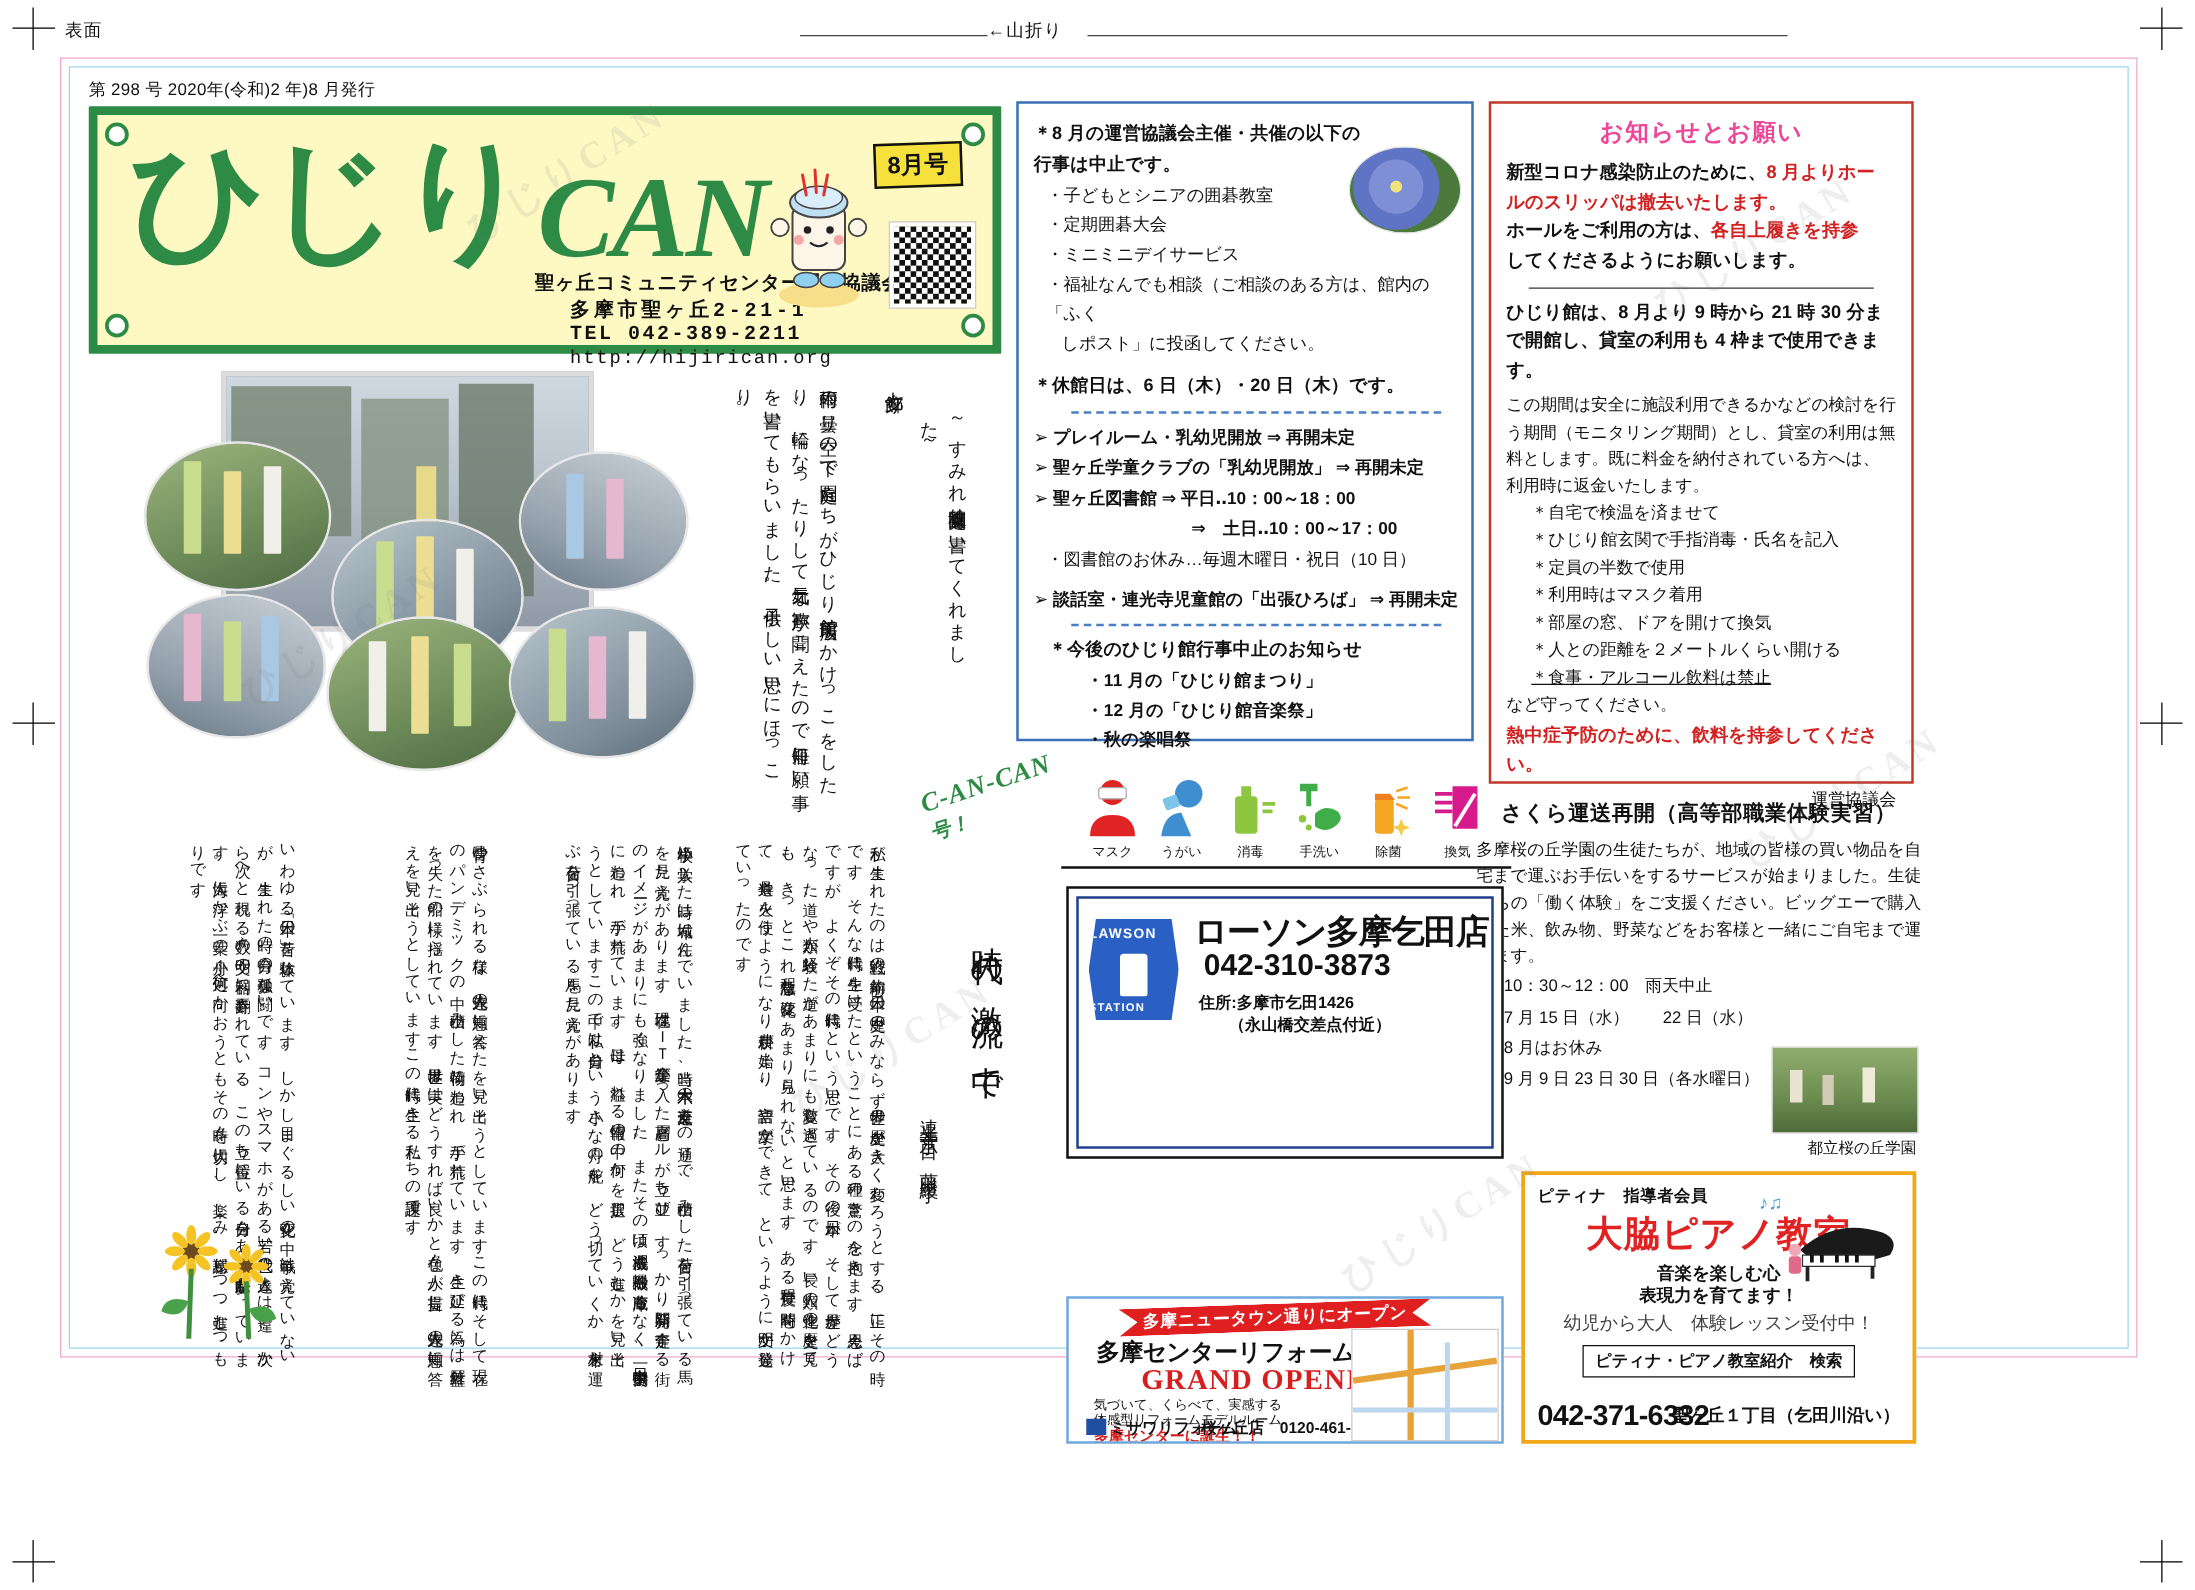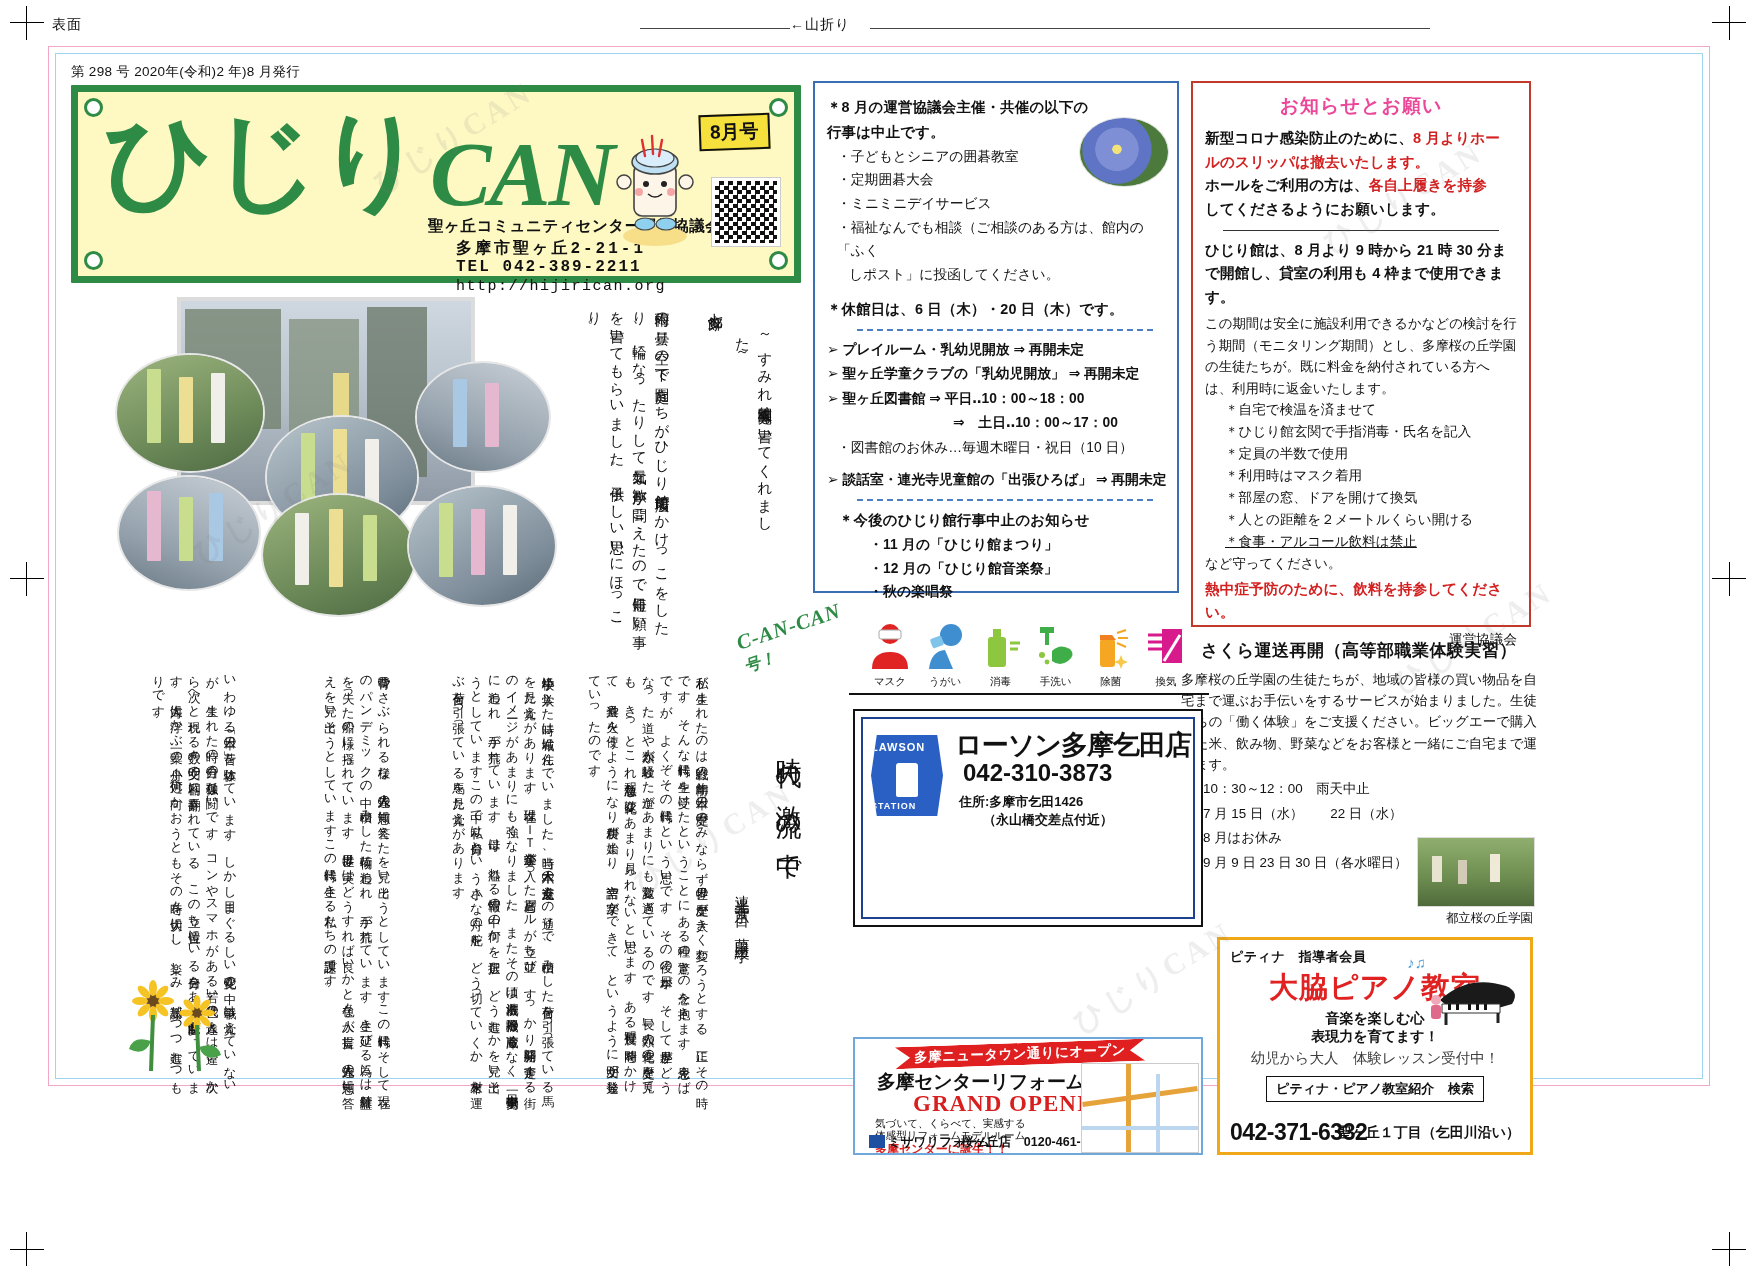--- a/index.html
+++ b/index.html
@@ -556,21 +556,21 @@
         <div class="rb-p">
           <span>新型コロナ感染防止のために、</span><span class="rb-red">8 月よりホー</span><br>
           <span class="rb-red">ルのスリッパは撤去いたします。</span>
         </div>
         <div class="rb-p">
           <span>ホールをご利用の方は、</span><span class="rb-red">各自上履きを持参</span><br>
           <span>してくださるようにお願いします。</span>
         </div>
         <div class="rb-rule"></div>
         <div class="rb-p">ひじり館は、8 月より 9 時から 21 時 30 分まで開館し、貸室の利用も 4 枠まで使用できます。</div>
-        <div class="rb-small" style="margin-top:4px;">この期間は安全に施設利用できるかなどの検討を行う期間（モニタリング期間）とし、多摩桜の丘学園の生徒たちが。既に料金を納付されている方へは、利用時に返金いたします。</div>
+        <div class="rb-small" style="margin-top:4px;">この期間は安全に施設利用できるかなどの検討を行う期間（モニタリング期間）とし、貸室の利用は無料とします。既に料金を納付されている方へは、利用時に返金いたします。</div>
         <div class="rb-star">＊自宅で検温を済ませて</div>
         <div class="rb-star">＊ひじり館玄関で手指消毒・氏名を記入</div>
         <div class="rb-star">＊定員の半数で使用</div>
         <div class="rb-star">＊利用時はマスク着用</div>
         <div class="rb-star">＊部屋の窓、ドアを開けて換気</div>
         <div class="rb-star">＊人との距離を２メートルくらい開ける</div>
         <div class="rb-star rb-ul">＊食事・アルコール飲料は禁止</div>
         <div class="rb-small">など守ってください。</div>
         <div class="rb-p rb-red" style="margin-top:3px;">熱中症予防のために、飲料を持参してください。</div>
         <div class="rb-sign">運営協議会</div>

